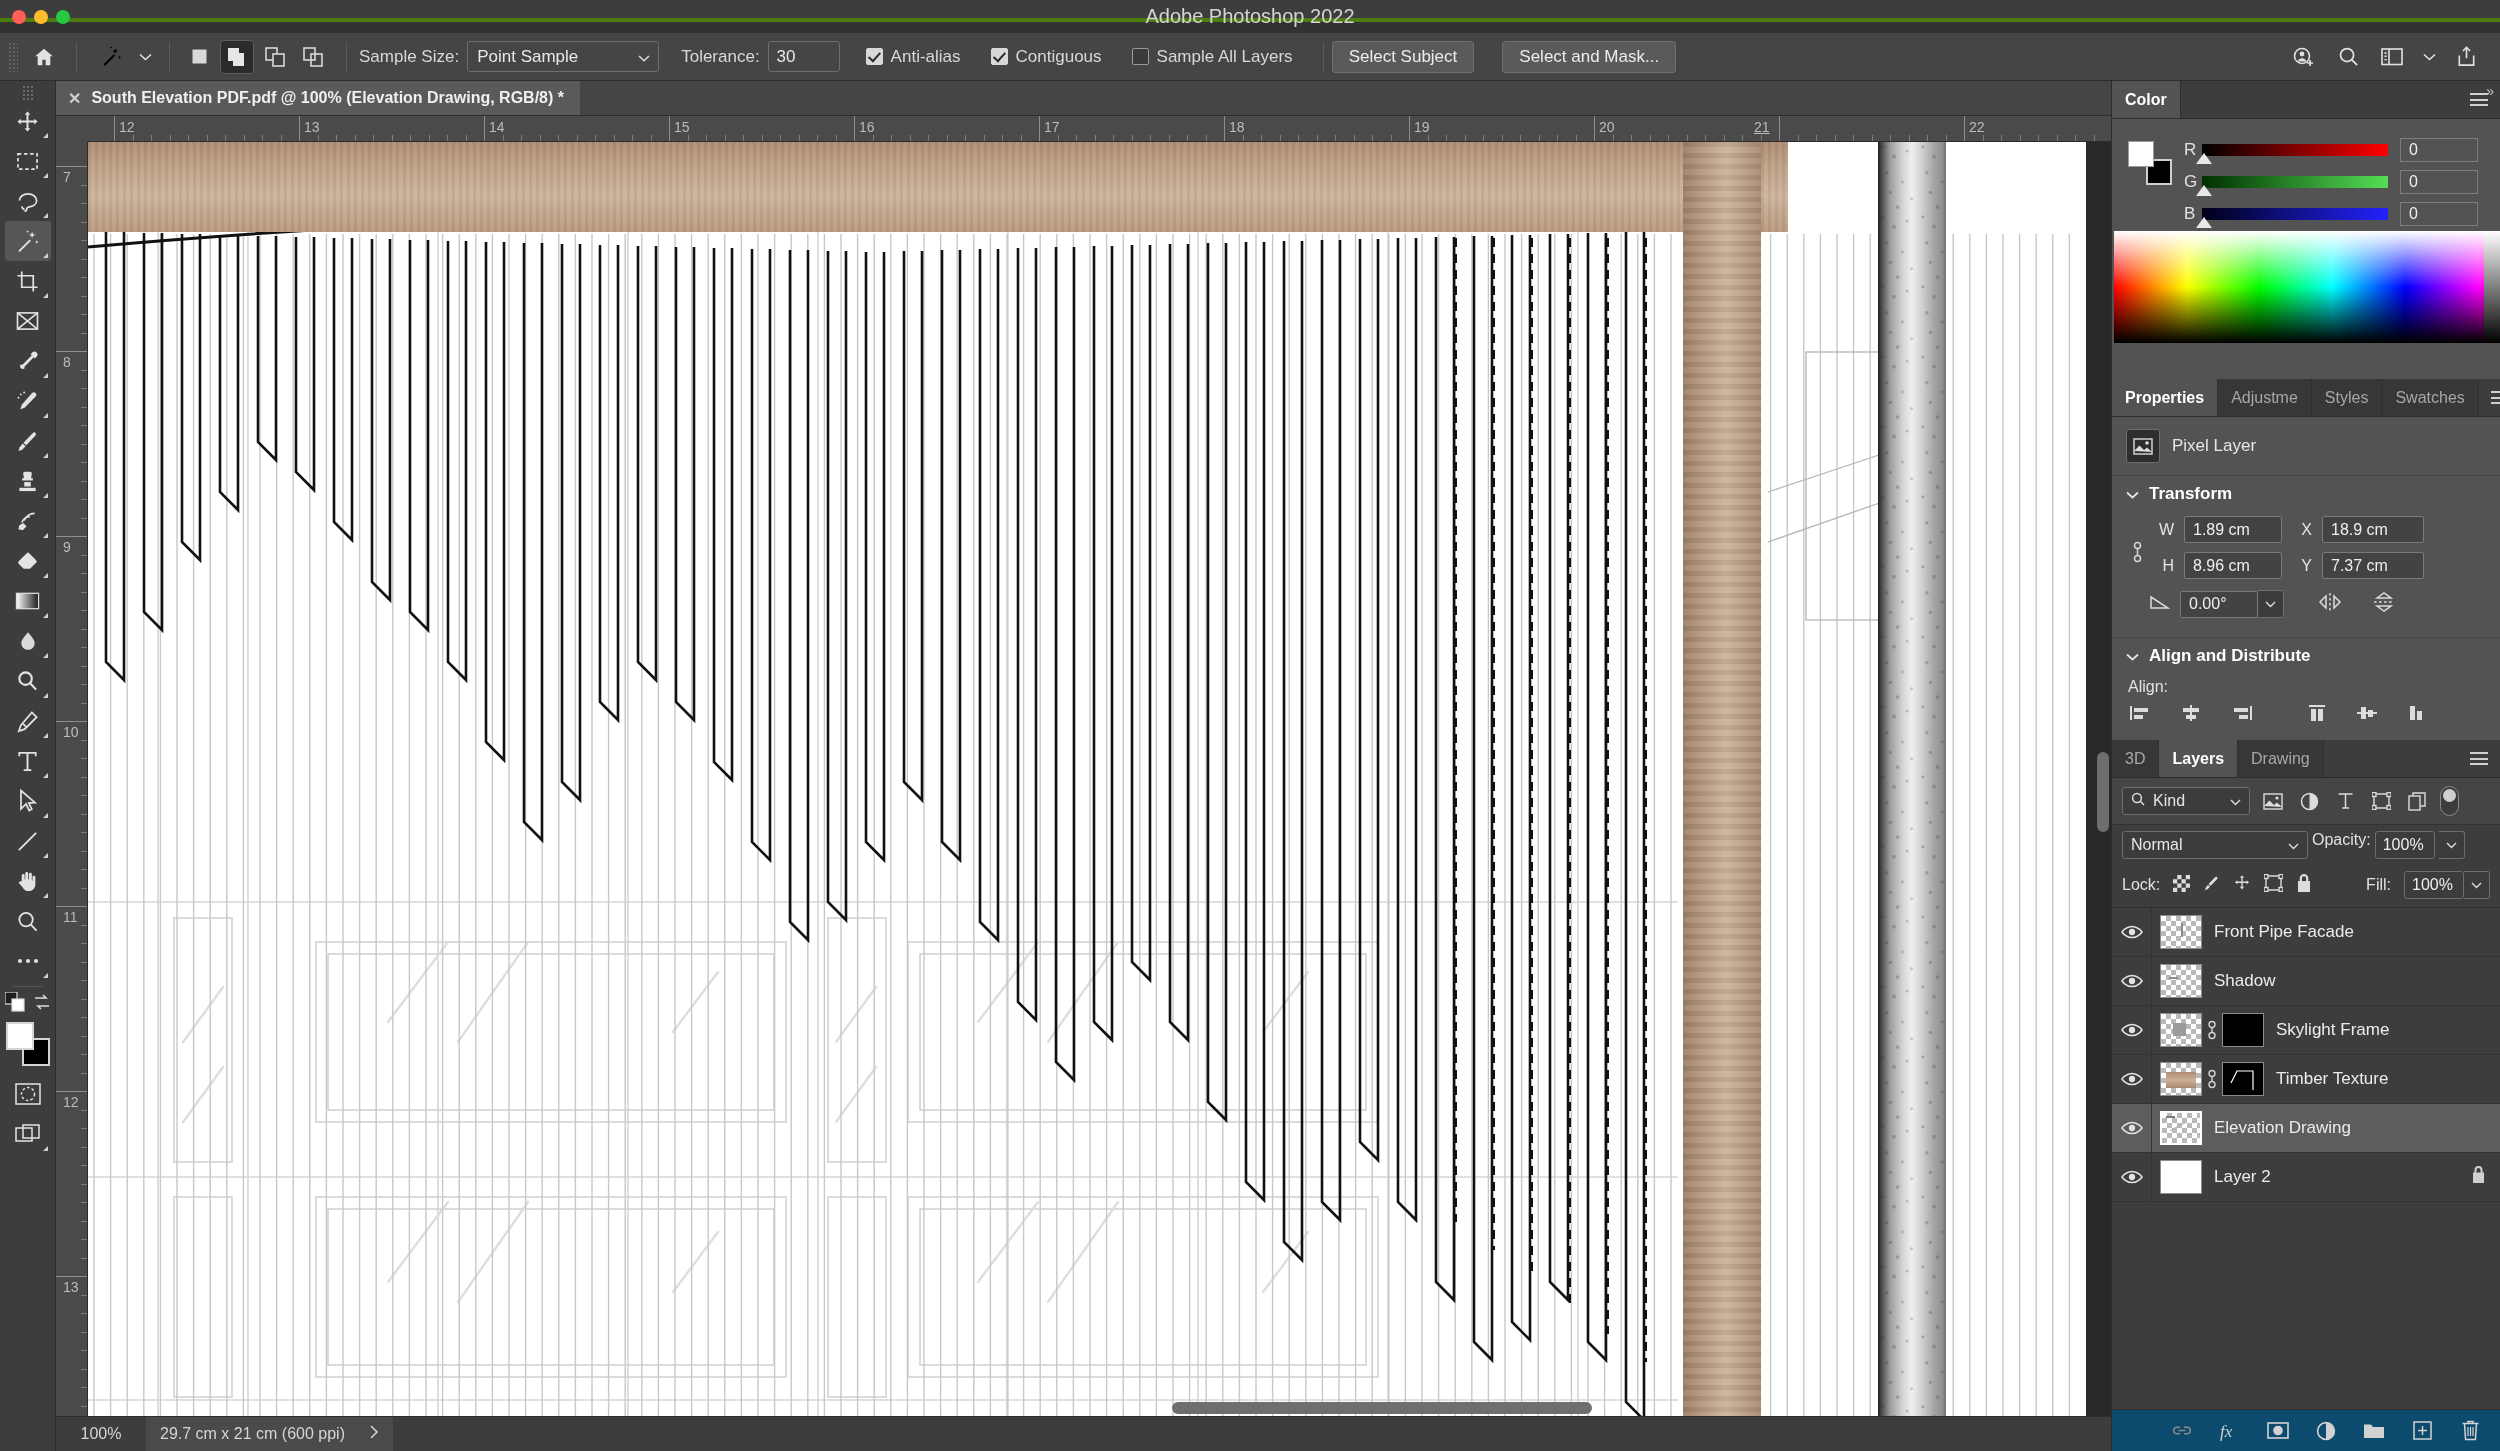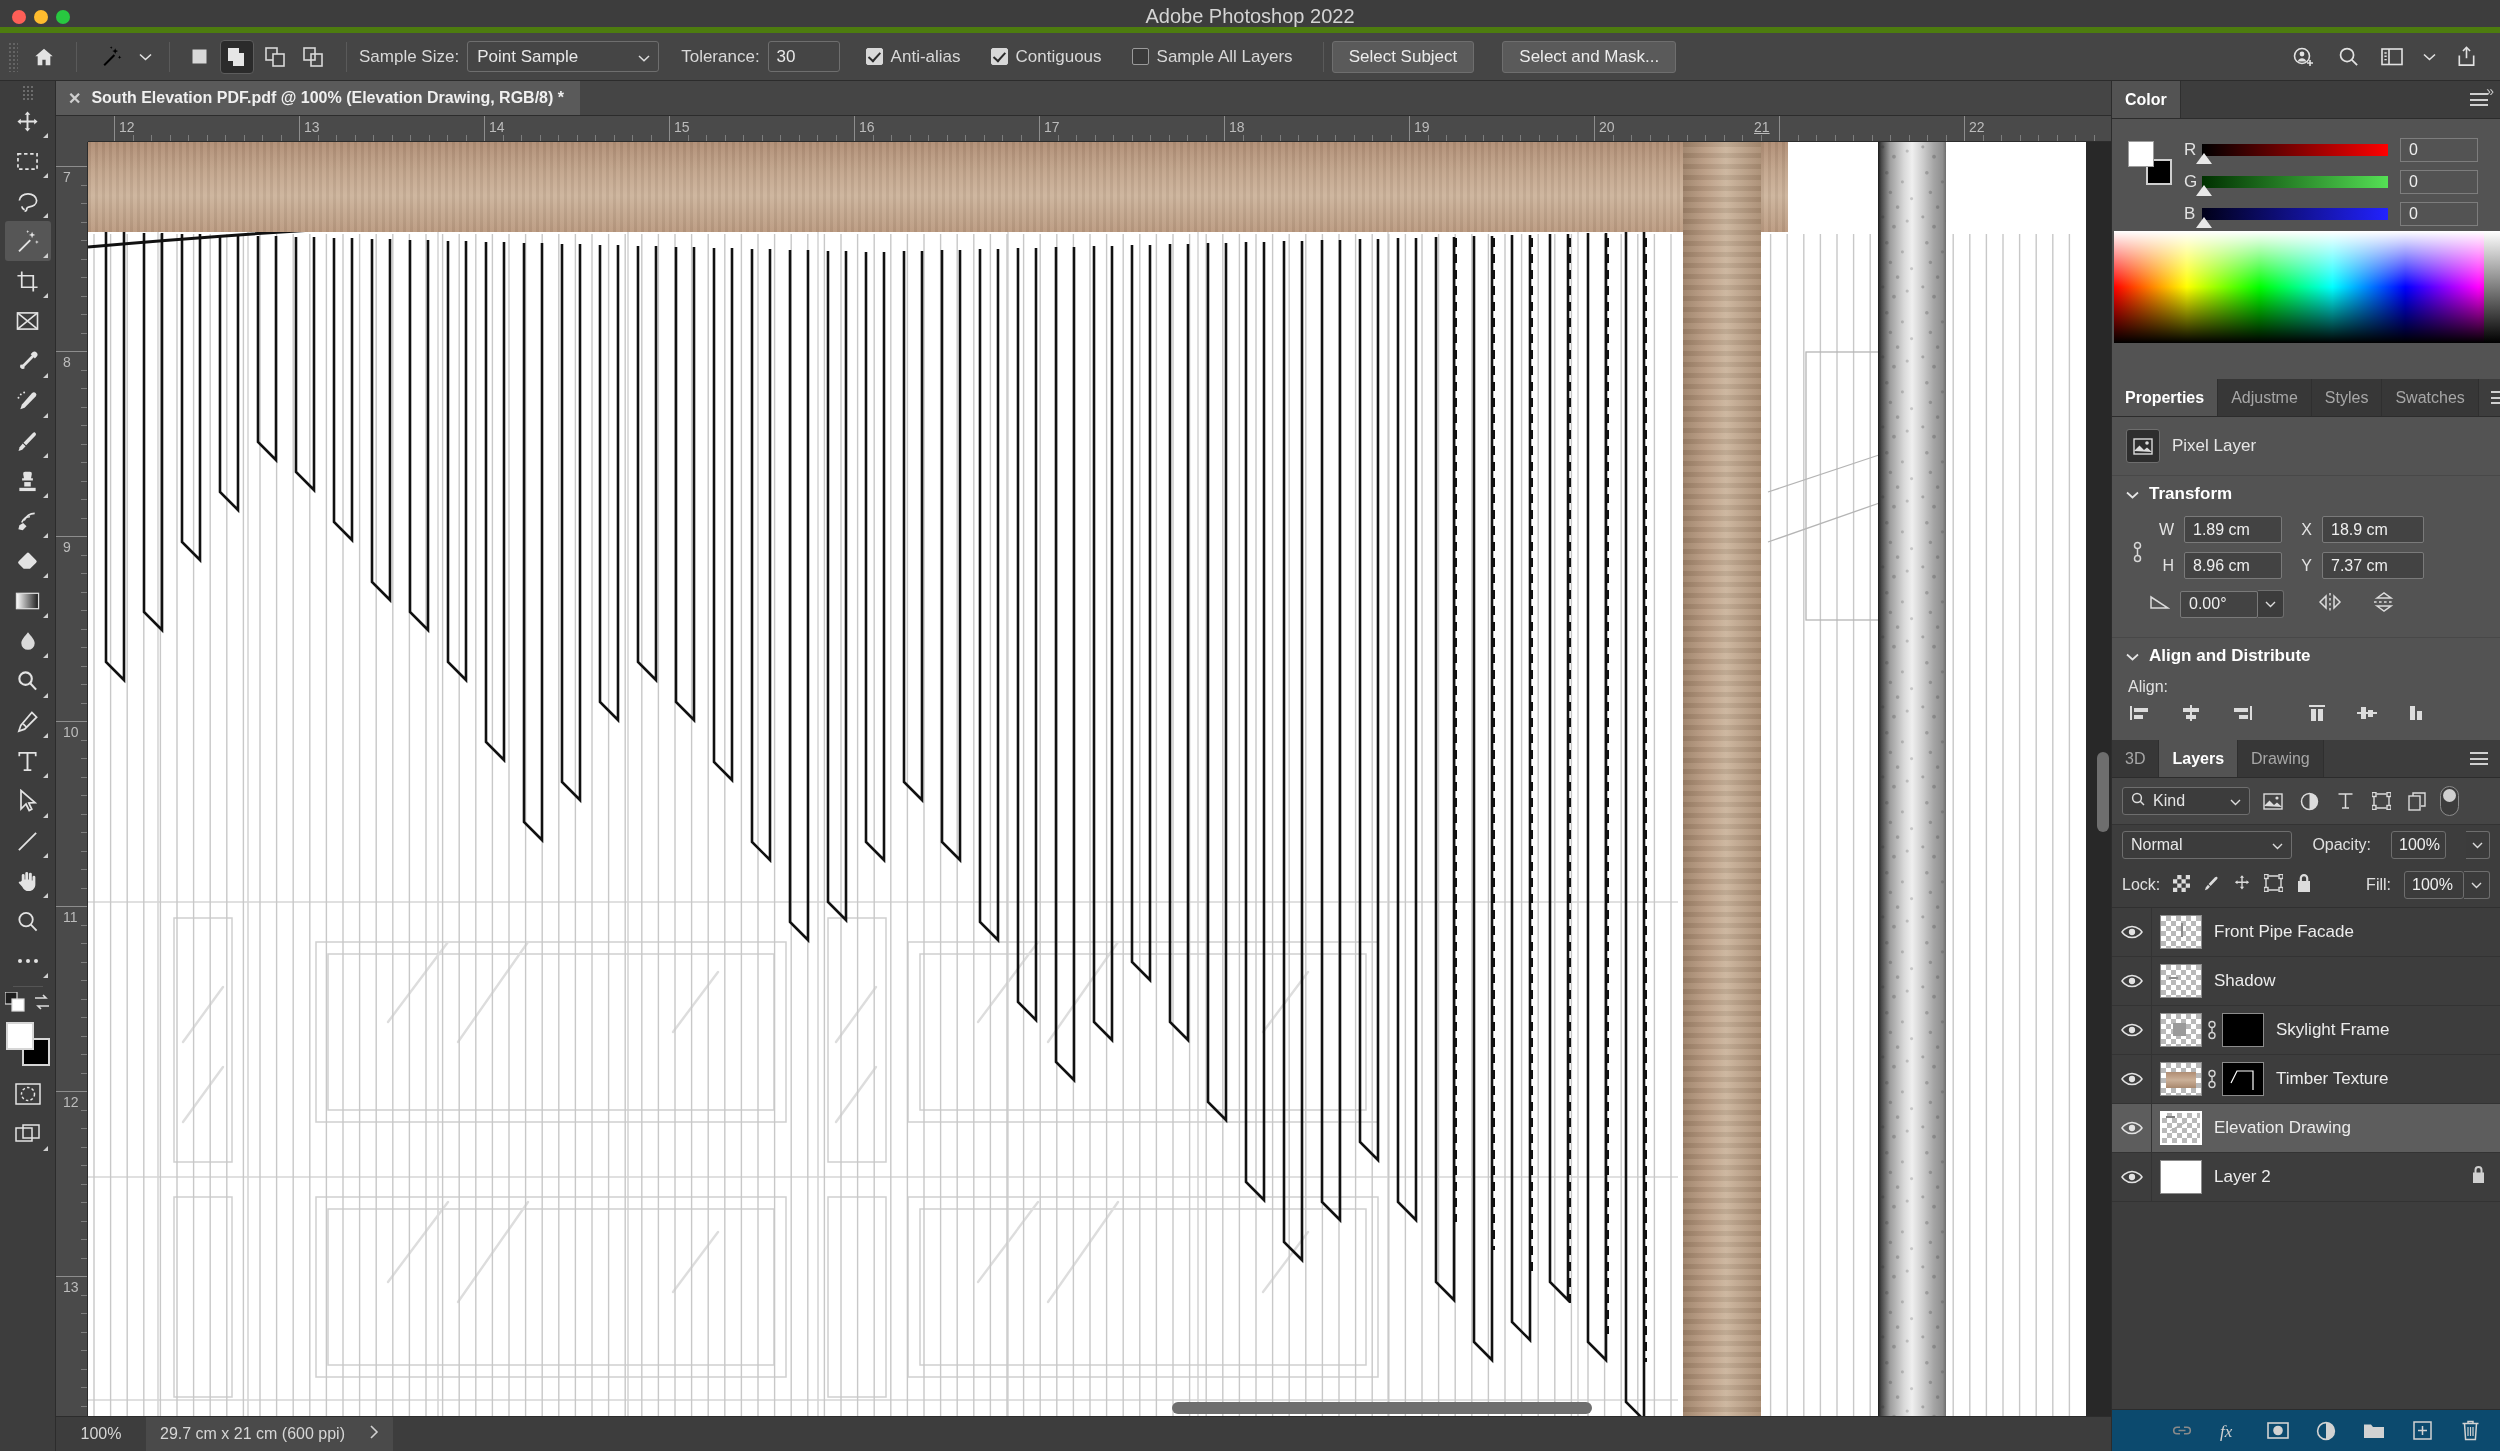--- a/index.html
+++ b/index.html
@@ -6,22 +6,22 @@
   html, body {
     width: 2500px; height: 1451px; overflow: hidden;
     background: #323232;
     font-family: "Liberation Sans", sans-serif;
     -webkit-font-smoothing: antialiased;
   }
   .app { position: relative; width: 2500px; height: 1451px; background: #323232; }
 
   
   .titlebar {
-    position: absolute; left: 0; top: 0; width: 2500px; height: 33px;
-    background: #3d3d3d; border-bottom: 6px solid #4d7c0f;
+    position: absolute; left: 0; top: 0; width: 2500px; height: 22px;
+    background: #3d3d3d; border-bottom: 4px solid #4d7c0f;
   }
   .traffic { position: absolute; left: 12px; top: 10px; display: flex; gap: 8px; }
   .dot { width: 14px; height: 14px; border-radius: 50%; }
   .dot.red { background: #ff5f57; }
   .dot.yellow { background: #febc2e; }
   .dot.green { background: #28c840; }
   .apptitle {
     position: absolute; left: 0; top: 0; width: 2500px; height: 33px;
     line-height: 33px; text-align: center; color: #d4d4d4; font-size: 20px;
   }
@@ -239,21 +239,21 @@
   .alabel { color:#e2e2e2; font-size:16px; padding: 4px 16px 0 16px; }
 
   .layerspanel { background:#3d3d3d; }
   .filterrow { display:flex; align-items:center; gap:10px; padding: 8px 10px; background:#454545; border-bottom:1px solid #333; }
   .kindsel { background:#3c3c3c; border:1px solid #6e6e6e; border-radius:3px; height:28px;
     display:flex; align-items:center; gap:8px; padding: 0 8px; color:#e4e4e4; font-size:16px; width:128px; }
   .kindsel .chev { margin-left:auto; }
   .fico { width: 26px; height: 24px; display:flex;align-items:center;justify-content:center; color:#dcdcdc; }
   .toggle-pill { width:19px; height:30px; border-radius:10px; border:1px solid #8b8b8b; position:relative; background:#3c3c3c; }
   .toggle-pill::after { content:""; position:absolute; left:2px; top:2px; width:13px; height:13px; border-radius:50%; background:#cfcfcf; }
-  .blendrow { display:flex; align-items:center; gap:20px; padding: 6px 10px; background:#3d3d3d; }
+  .blendrow { display:flex; gap:4px; padding: 6px 10px; background:#3d3d3d; }
   .blendsel { background:#3c3c3c; border:1px solid #6e6e6e; border-radius:3px; height:28px; width:186px;
     display:flex; align-items:center; padding:0 8px; color:#e8e8e8; font-size:16px; position:relative; }
   .blendsel .chev { margin-left:auto; }
   .opc-lab { color:#e0e0e0; font-size:16px; }
   .numbox { background:#3c3c3c; border:1px solid #6e6e6e; border-radius:3px; height:28px; width:60px;
     display:flex; align-items:center; justify-content:flex-start; padding-left:7px; color:#efefef; font-size:16px; }
   .stepper { width:26px; height:28px; border:1px solid #6e6e6e; border-left:none; border-radius:0 3px 3px 0;
     display:flex;align-items:center;justify-content:center; background:#3c3c3c; }
   .lockrow { display:flex; align-items:center; gap:13px; padding: 6px 10px 8px 10px; background:#3d3d3d; border-bottom:1px solid #303030; }
 

